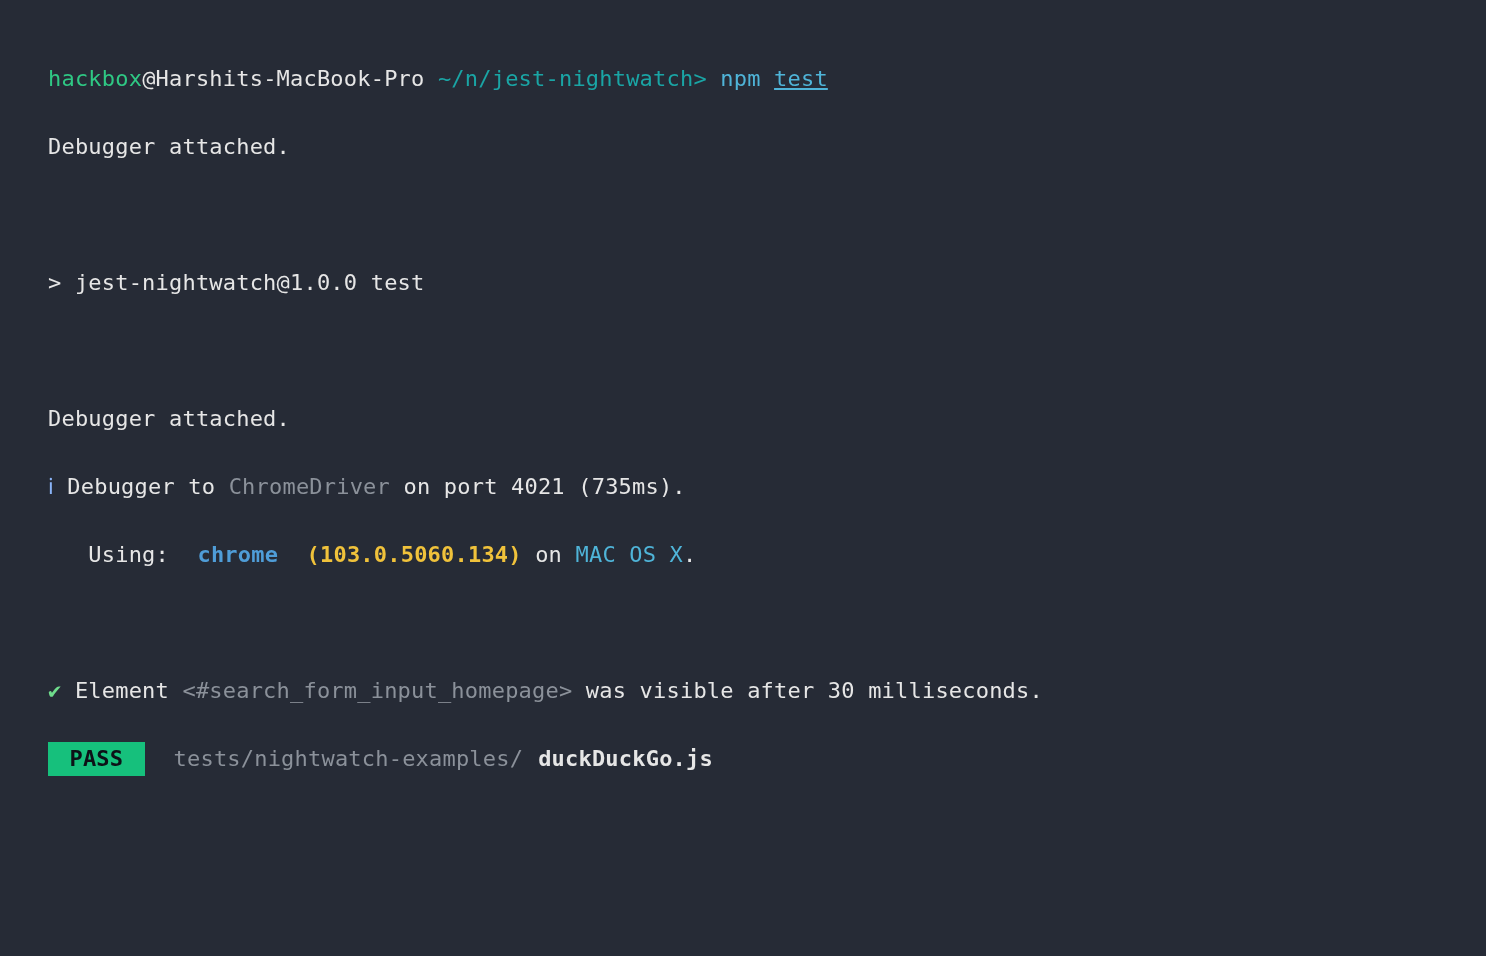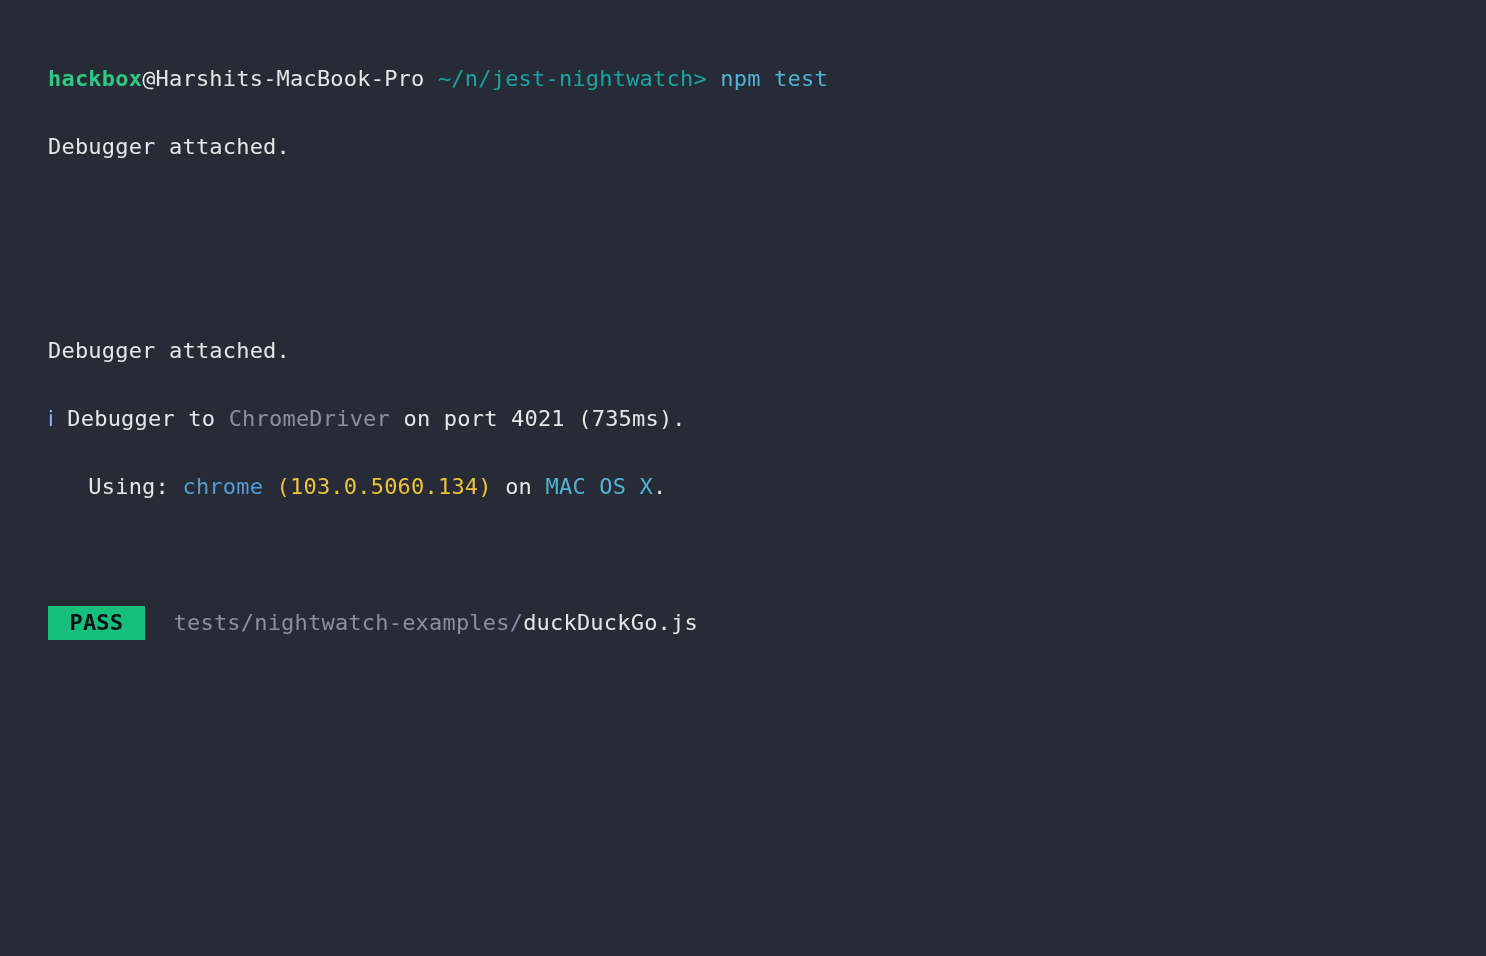--- a/index.html
+++ b/index.html
@@ -18,51 +18,53 @@
   .term{
     font-family:ui-monospace,Menlo,Consolas,monospace;
     font-size:22px;
     line-height:34px;
     color:var(--fg);
     padding:28px 48px;
     white-space:pre;
     letter-spacing:0.2px;
   }
   .row{display:block;}
-  .green{color:var(--green);font-weight:bold;}
+  .green{color:var(--green);}
   .teal{color:var(--teal);}
   .cyan{color:var(--cyan);}
   .blue{color:var(--blue);}
   .yellow{color:var(--yellow);}
   .dim{color:var(--dim);}
-  .bold{font-weight:400;}
-  .under{}
+  .bold{font-weight:700;margin-left:15px;}
+  .under{text-decoration:underline;}
   .pass{
     display:inline-block;
     background:var(--passbg);
     color:#0d1117;
     font-weight:700;
     padding:0 8px;
     margin-right:2px;
   }
   .tick{color:#6fdc8c;}
   .info{color:#8ab4f8;}
 </style>
 </head>
 <body>
 
 <div class="term">
 <div class="row"><span class="green">hackbox</span><span>@</span><span>Harshits-MacBook-Pro</span><span class="teal"> ~/n/jest-nightwatch</span><span class="teal">&gt; </span><span class="cyan">npm </span><span class="cyan under">test</span></div>
 <div class="row">Debugger attached.</div>
 <div class="row">&nbsp;</div>
+<div class="row">&gt; jest-nightwatch@1.0.0 test</div>
 <div class="row">&nbsp;</div>
 <div class="row">Debugger attached.</div>
 <div class="row"><span class="info">ℹ </span><span>Debugger to </span><span class="dim">ChromeDriver</span><span> on port 4021 (735ms).</span></div>
 <div class="row"><span>   </span><span>Using: </span><span class="blue bold">chrome</span><span> </span><span class="yellow bold">(103.0.5060.134)</span><span> on </span><span class="cyan">MAC OS X</span><span>.</span></div>
 <div class="row">&nbsp;</div>
+<div class="row"><span class="tick">✔ </span><span>Element </span><span class="dim">&lt;#search_form_input_homepage&gt;</span><span> was visible after 30 milliseconds.</span></div>
 <div class="row"><span class="pass"> PASS </span><span>  </span><span class="dim">tests/nightwatch-examples/</span><span class="bold">duckDuckGo.js</span></div>
 
 
 
 
 
 
 
 
 

